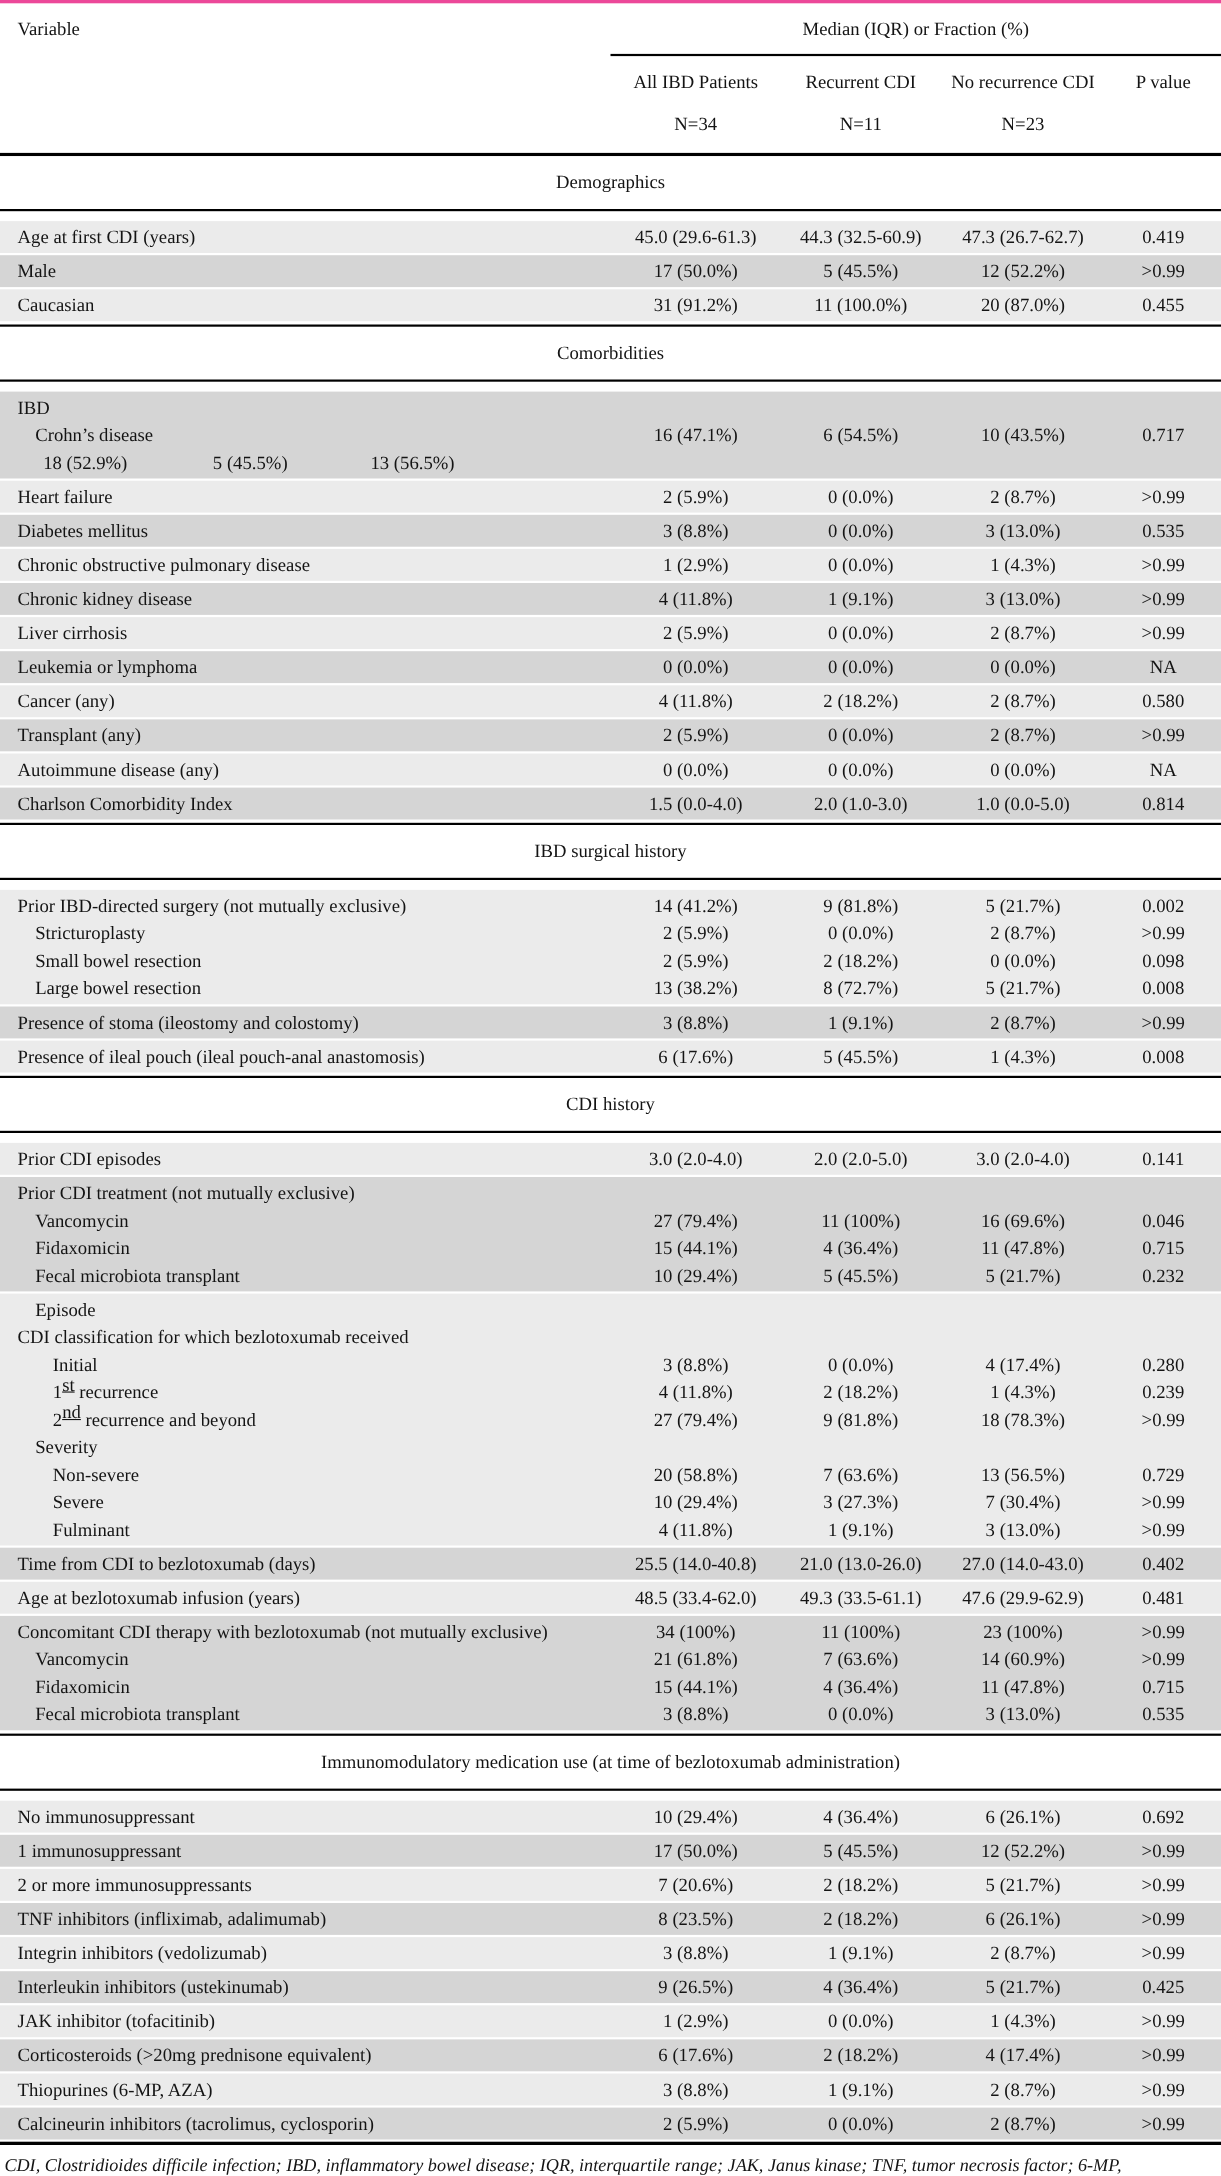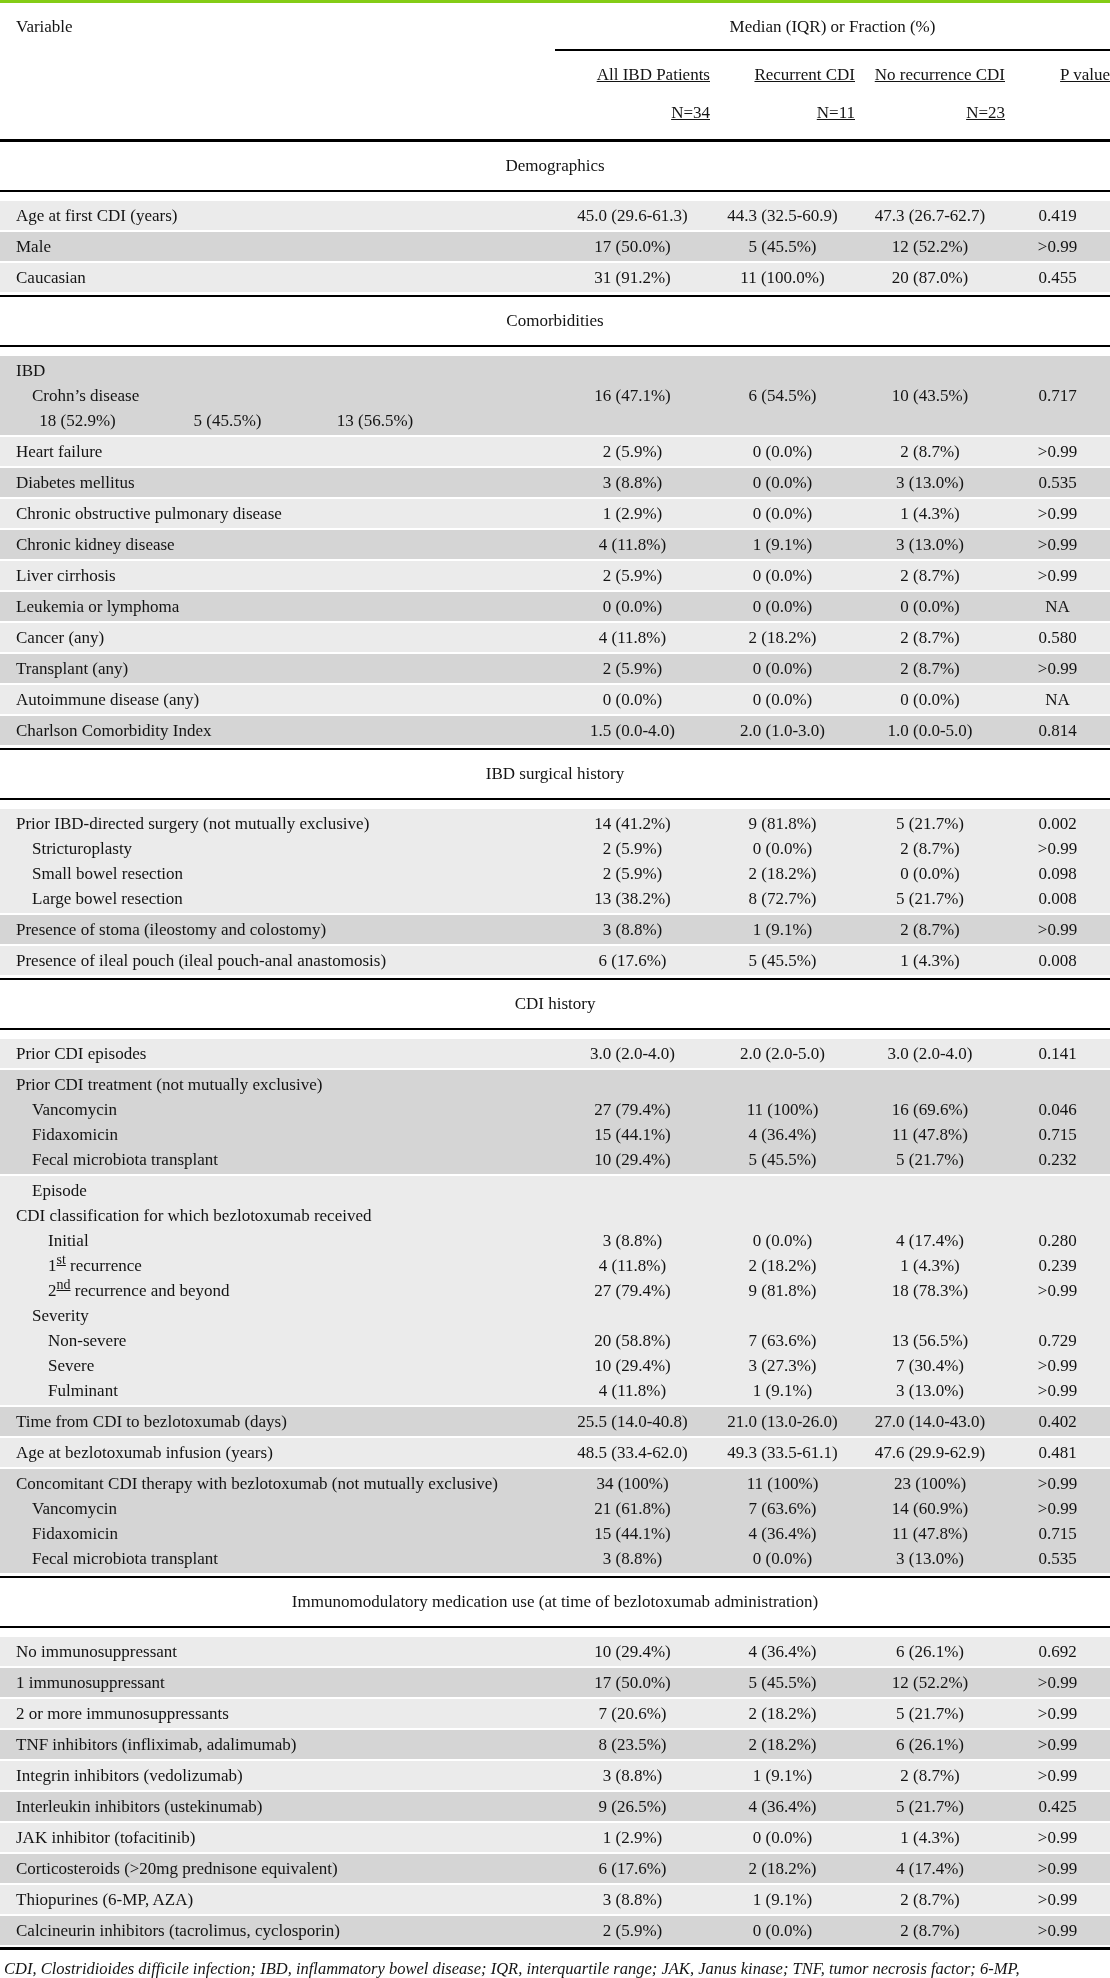--- a/index.html
+++ b/index.html
@@ -1,45 +1,45 @@
 <!DOCTYPE html>
 <html><head>
 <meta charset="utf-8">
 <style>
   html,body{margin:0;padding:0;background:#fff;}
   body{width:1110px;font-family:"Liberation Serif","DejaVu Serif",serif;color:#141414;font-size:17px;}
   .table-wrap{width:1110px;}
 
   
-  .thead{display:flex;border-top:3px solid #84cc16;border-bottom:3px solid #000;padding:12px 0 14px;}
+  .thead{display:flex;border-top:3px solid #ec4899;border-bottom:3px solid #000;padding:12px 0 14px;}
   .hvar{width:555px;box-sizing:border-box;padding-left:16px;line-height:24px;}
   .hright{width:555px;box-sizing:border-box;}
   .hspan{text-align:center;line-height:24px;padding-bottom:10px;}
   .hrule{border-bottom:2px solid #000;height:0;}
   .hsub{display:flex;padding-top:12px;}
-  .subcol{text-align:right;line-height:24px;text-decoration:underline;}
+  .subcol{text-align:center;line-height:24px;}
   .subcol .n-line{margin-top:14px;}
   .w0{width:155px}.w1{width:145px}.w2{width:150px}.w3{width:105px}
 
   
   .section-title{border-top:2px solid #000;border-bottom:2px solid #000;text-align:center;
     padding:14px 0;margin:3px 0 9px;background:#fff;}
   .section-title.first{border-top:none;margin-top:0;}
 
   
   .block{padding:2px 0;margin-bottom:2px;}
   .block.light{background:#ebebeb;}
   .block.dark{background:#d5d5d5;}
   .line{display:flex;line-height:25px;}
   .cell{box-sizing:border-box;}
   .cell.label{width:555px;padding-left:16px;}
   .cell.label.ind1{padding-left:32px;}
   .cell.label.ind2{padding-left:48px;}
   .cell.v{text-align:center;}
-  sup{font-size:14px;line-height:0;text-decoration:underline;}
+  sup{font-size:17px;line-height:0;text-decoration:underline;}
 
   
   .footnote{border-top:3px solid #000;margin-top:2px;padding:6px 0 4px 4px;
     font-style:italic;line-height:26px;font-size:16.5px;}
 </style>
 </head>
 <body>
 
 <div class="table-wrap">
 

